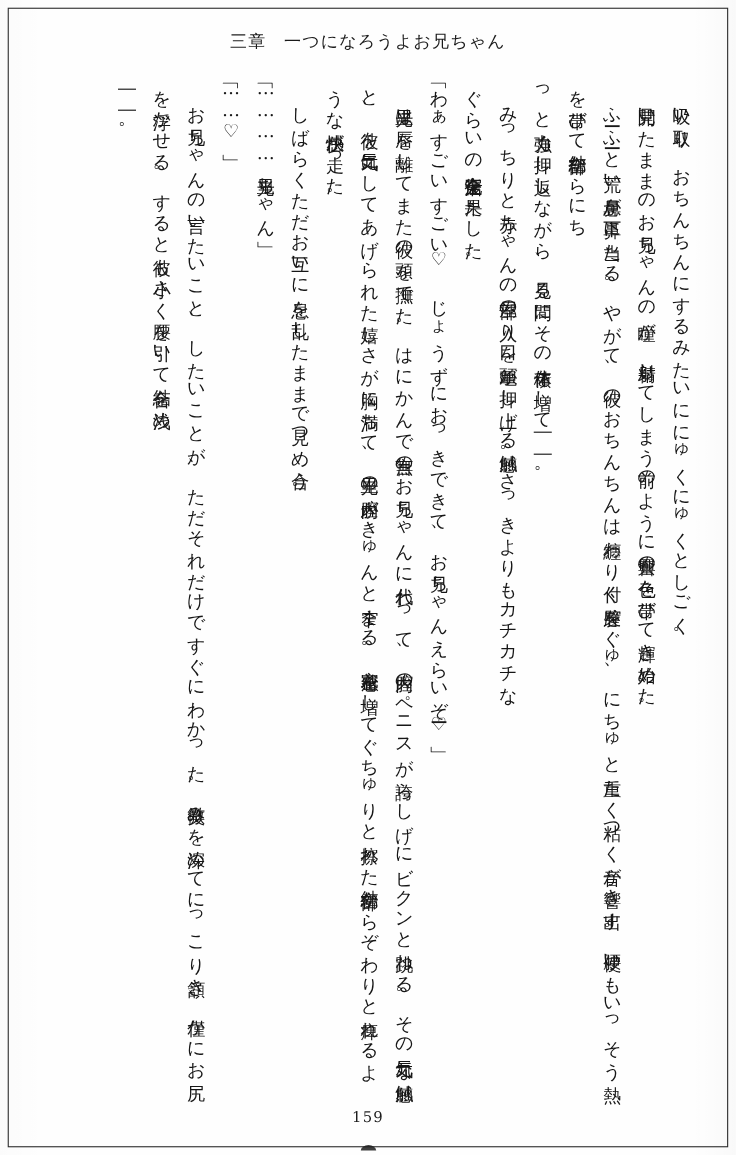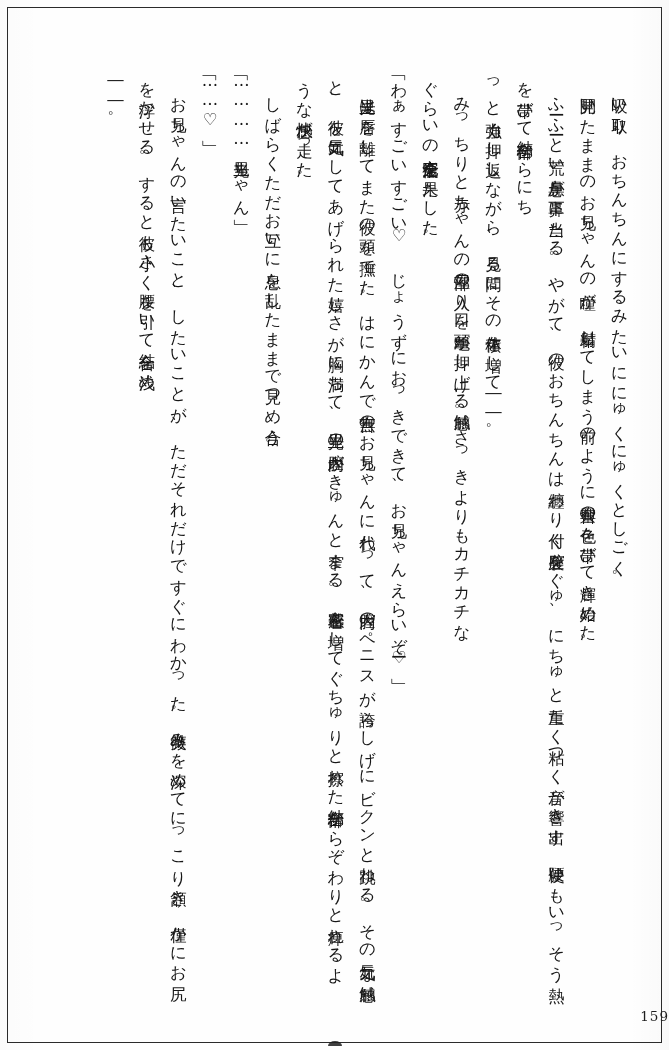--- a/index.html
+++ b/index.html
@@ -80,21 +80,21 @@
   }
   #textblock p.noindent {
     text-indent: 0;
   }
 
   #pagenum {
     position: absolute;
     bottom: 26px;
     left: 0;
     width: 669px;
-    text-align: right;
+    text-align: center;
     font-size: 13.5px;
     letter-spacing: 1px;
     color: #1d1d1d;
   }
 
   #bottommark {
     position: absolute;
     bottom: 4px;
     left: 50%;
     transform: translateX(-50%);
@@ -103,20 +103,23 @@
     background: #1d1d1d;
     border-radius: 50% 50% 0 0 / 100% 100% 0 0;
     opacity: 0.85;
   }
 </style>
 </head>
 <body>
 
 <div id="page">
 
+  <div id="header">
+    <span class="chap-num">三章</span><span>一つになろうよお兄ちゃん</span>
+  </div>
 
   <div id="textblock">
     <p>吸い取り、おちんちんにするみたいににゅくにゅくとしごく。</p>
     <p>見開いたままのお兄ちゃんの瞳が、射精してしまう前のように興奮の色を帯びて輝き始めた。</p>
     <p>ふーふーと荒い鼻息が鼻下に当たる。やがて、彼のおちんちんは纏わり付く膣襞をぐゅ、にちゅと重たく粘つく音が響き出す。腰使いもいっそう熱を帯びて結合部からにち</p>
     <p class="noindent">っと力強く押し返しながら、見る間にその体積を増して――。</p>
     <p>みっちりと赤ちゃんの部屋の入り口を亀頭が押し上げる感触。さっきよりもカチカチな</p>
     <p class="noindent">ぐらいの完全復活を果たした。</p>
     <p class="noindent">「わぁすごいすごい♡　じょうずにおっきできて、お兄ちゃんえらいぞー♡」</p>
     <p>光里は唇を離してまた彼の頭を撫でた。はにかんで無言のお兄ちゃんに代わって、膣内のペニスが誇らしげにビクンと跳ねる。その元気な感触と、彼を元気にしてあげられた嬉しさが胸に満ちて、光里の膣内がきゅんと窄まる。密着感を増してぐちゅりと擦れた結合部からぞわりと痺れるような快感が走った。</p>

